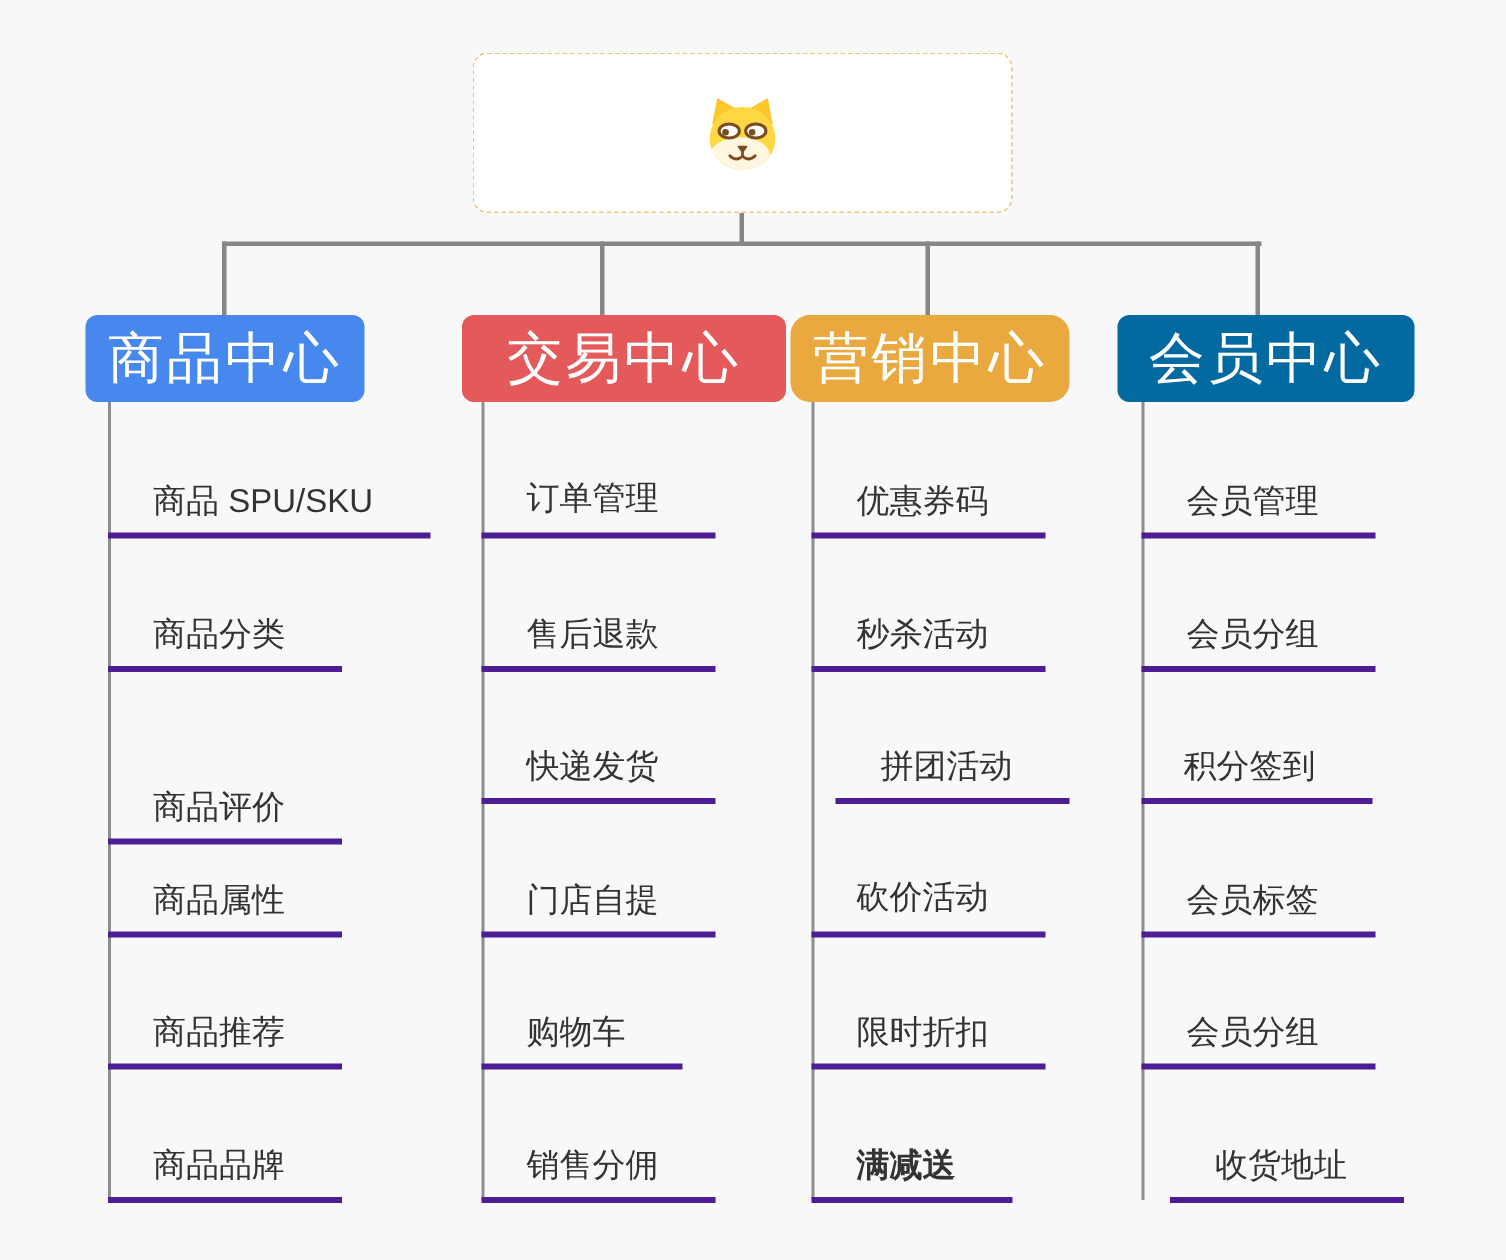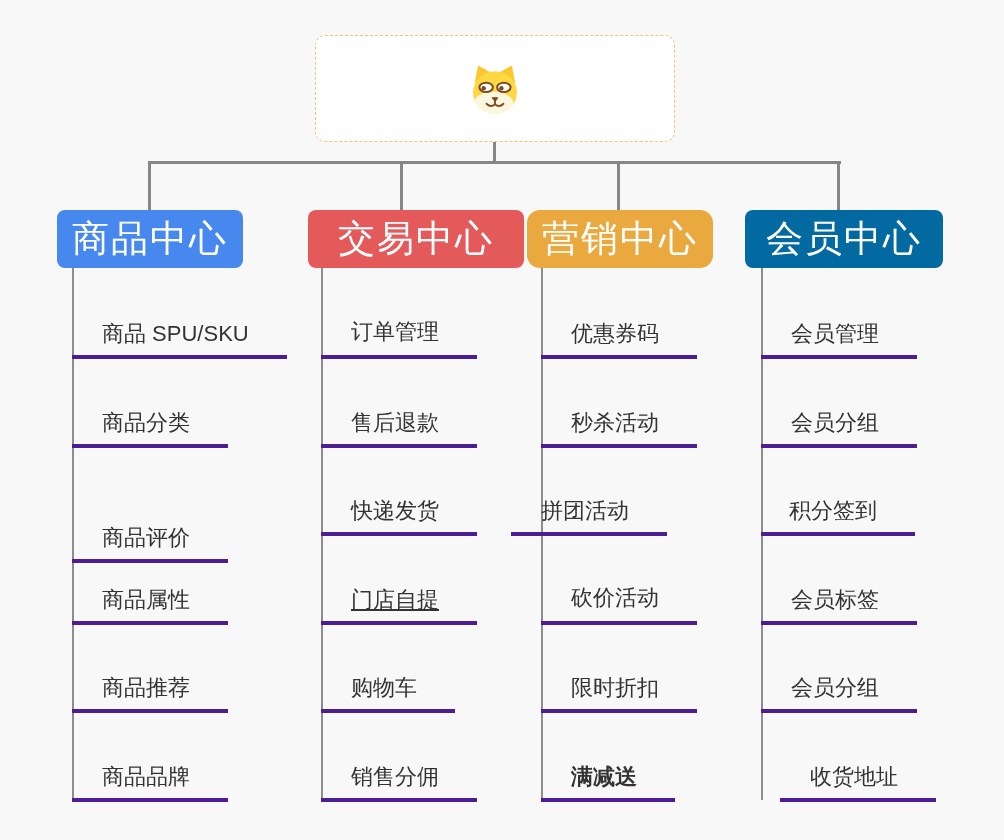--- a/index.html
+++ b/index.html
@@ -69,31 +69,31 @@
       <div class="leaf" style="left: 72px; top: 674px;">商品推荐</div>
       <div class="leaf" style="left: 72px; top: 763px;">商品品牌</div>
       <div class="line" style="left: 400px; top: 161px; width: 3px; height: 49px;"></div>
       <div class="vline" style="left: 321px; top: 268px; height: 532px;"></div>
       <div class="branch-box" style="left: 308px; width: 216px; background: rgb(228, 90, 91);">
         <span class="branch-label">交易中心</span>
       </div>
       <div class="leaf" style="left: 321px; top: 320px; font-family: Liberation Mono, monospace;">订单管理</div>
       <div class="leaf" style="left: 321px; top: 409px;">售后退款</div>
       <div class="leaf" style="left: 321px; top: 497px;">快递发货</div>
-      <div class="leaf" style="left: 321px; top: 586px; text-decoration: underline;">门店自提</div>
+      <div class="leaf" style="left: 321px; top: 586px;">门店自提</div>
       <div class="leaf" style="left: 321px; top: 674px;">购物车</div>
       <div class="leaf" style="left: 321px; top: 763px;">销售分佣</div>
       <div class="line" style="left: 617px; top: 161px; width: 3px; height: 49px;"></div>
       <div class="vline" style="left: 541px; top: 268px; height: 532px;"></div>
       <div class="branch-box" style="left: 527px; width: 186px; background: rgb(234, 169, 62); border-radius: 13px;">
         <span class="branch-label">营销中心</span>
       </div>
       <div class="leaf" style="left: 541px; top: 320px;">优惠券码</div>
       <div class="leaf" style="left: 541px; top: 409px;">秒杀活动</div>
-      <div class="leaf" style="left: 511px; top: 497px;">拼团活动</div>
+      <div class="leaf" style="left: 557px; top: 497px;">拼团活动</div>
       <div class="leaf" style="left: 541px; top: 586px; font-family: Liberation Mono, monospace;">砍价活动</div>
       <div class="leaf" style="left: 541px; top: 674px;">限时折扣</div>
       <div class="leaf" style="left: 541px; top: 763px; font-weight: bold;">满减送</div>
       <div class="line" style="left: 837px; top: 161px; width: 3px; height: 49px;"></div>
       <div class="vline" style="left: 761px; top: 268px; height: 532px;"></div>
       <div class="branch-box" style="left: 745px; width: 198px; background: #0369a1;">
         <span class="branch-label">会员中心</span>
       </div>
       <div class="leaf" style="left: 761px; top: 320px;">会员管理</div>
       <div class="leaf" style="left: 761px; top: 409px;">会员分组</div>

